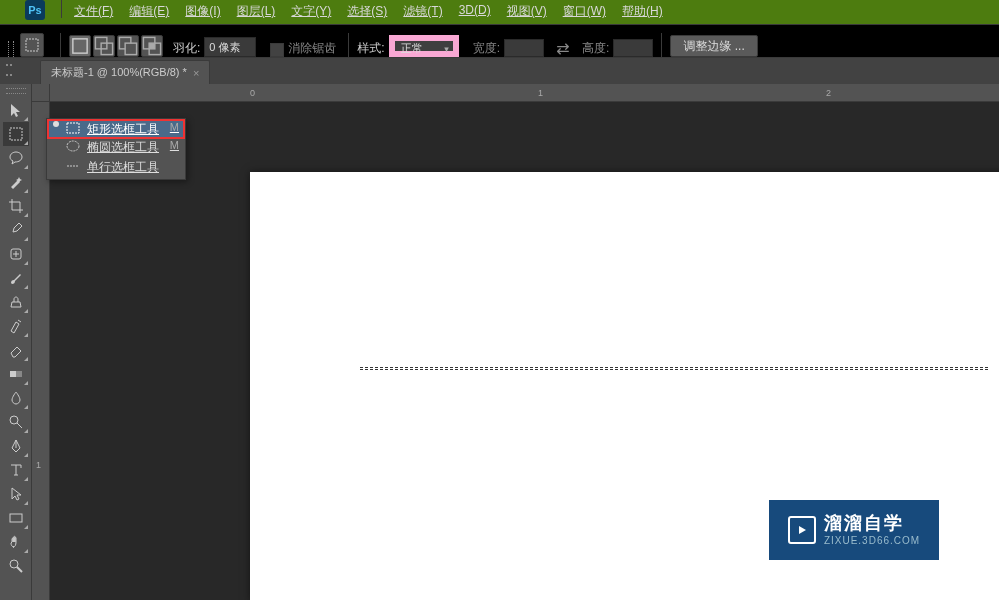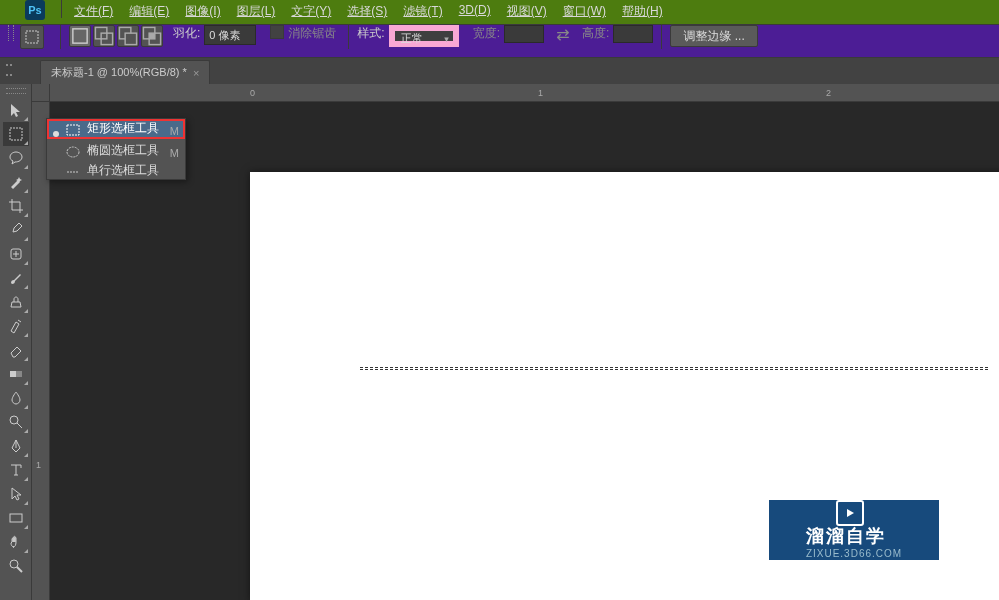--- a/index.html
+++ b/index.html
@@ -5,21 +5,21 @@
 * { margin: 0; padding: 0; box-sizing: border-box; font-family: "Microsoft YaHei", sans-serif; }
 body { background: #535353; width: 999px; height: 600px; overflow: hidden; position: relative; }
 
 
 .menubar { height: 24px; background: #4d7c0f; display: flex; padding-left: 25px; }
 .ps-logo { width: 20px; height: 20px; background: #0a3b5c; border-radius: 3px; color: #4fc3f7; font-size: 11px; font-weight: bold; display: flex; align-items: center; justify-content: center; margin-right: 12px; }
 .menuitem { color: #d8d8d8; font-size: 12px; padding: 3px 8px; cursor: pointer; text-decoration: underline; }
 .menu-sep { width: 1px; height: 18px; background: #3a3a3a; margin: 0 4px; }
 
 
-.optionsbar { height: 34px; background: #4c1d95; border-top: 1px solid #3a3a3a; border-bottom: 1px solid #3a3a3a; display: flex; align-items: flex-start; padding-left: 8px; }
+.optionsbar { height: 34px; background: #000000; border-top: 1px solid #3a3a3a; border-bottom: 1px solid #3a3a3a; display: flex; align-items: flex-end; padding-left: 8px; }
 .opt-handle { width: 6px; height: 16px; border-left: 1px dotted #888; border-right: 1px dotted #888; margin-right: 6px; }
 .opt-tool { width: 24px; height: 24px; border: 1px solid #3a3a3a; background: #535353; border-radius: 2px; display: flex; align-items: center; justify-content: center; margin-right: 8px; }
 .opt-tool svg { width: 14px; height: 14px; }
 .opt-group { display: flex; gap: 2px; margin-right: 10px; }
 .opt-btn { width: 22px; height: 22px; border: 1px solid #3a3a3a; background: #535353; border-radius: 2px; display: flex; align-items: center; justify-content: center; }
 .opt-btn.active { background: #6a6a6a; }
 .opt-label { color: #ccc; font-size: 12px; margin-right: 4px; }
 .opt-input { height: 20px; background: #3a3a3a; border: 1px solid #2a2a2a; color: #ddd; font-size: 11px; padding: 0 4px; }
 .opt-check { width: 14px; height: 14px; border: 1px solid #3a3a3a; background: #424242; margin-right: 4px; }
 .opt-select { height: 22px; background: #3f3f3f; border: 6px solid #f9a8d4; color: #ddd; font-size: 11px; padding: 0 16px 0 6px; position: relative; }
@@ -52,30 +52,30 @@
 .ruler-h { position: absolute; left: 18px; top: 0; right: 0; height: 18px; background: #535353; border-bottom: 1px solid #3a3a3a; z-index: 1; }
 .ruler-h .tick { position: absolute; top: 4px; color: #aaa; font-size: 9px; }
 .ruler-v { position: absolute; left: 0; top: 18px; bottom: 0; width: 18px; background: #535353; border-right: 1px solid #3a3a3a; z-index: 1; }
 .ruler-v .tick { position: absolute; left: 4px; color: #aaa; font-size: 9px; }
 .canvaswrap { position: absolute; left: 18px; top: 18px; right: 0; bottom: 0; overflow: hidden; }
 .canvas { position: absolute; left: 200px; top: 70px; width: 760px; height: 430px; background: #fff; box-shadow: 0 0 8px rgba(0,0,0,0.5); }
 .selection { position: absolute; left: 310px; top: 265px; width: 628px; height: 3px; border-top: 1px dashed #333; border-bottom: 1px dashed #333; }
 
 
 .flyout { position: absolute; left: 46px; top: 118px; width: 140px; background: #535353; border: 1px solid #3a3a3a; box-shadow: 2px 2px 6px rgba(0,0,0,0.4); z-index: 10; }
-.flyout-row { display: flex; align-items: flex-end; height: 20px; padding: 0 6px; color: #ddd; font-size: 12px; cursor: pointer; }
+.flyout-row { display: flex; align-items: flex-start; height: 20px; padding: 0 6px; color: #ddd; font-size: 12px; cursor: pointer; text-decoration: underline; }
 .flyout-row .dot { width: 6px; height: 6px; background: #ddd; border-radius: 50%; margin-right: 6px; }
 .flyout-row .fspace { width: 12px; margin-right: 0; }
 .flyout-row.selected { background: #4a6a8a; color: #fff; border: 2px solid #e33; height: 20px; padding: 0 4px; }
 .flyout-row .ficon { width: 16px; height: 14px; margin-right: 6px; display: flex; align-items: center; justify-content: center; }
 .flyout-row .ficon svg { width: 14px; height: 12px; }
 .flyout-row .shortcut { margin-left: auto; color: #aaa; font-size: 11px; }
 
 
-.watermark { position: absolute; right: 60px; bottom: 40px; width: 170px; height: 60px; background: #174a7c; color: #fff; display: flex; align-items: center; font-size: 13px; flex-direction: column; }
+.watermark { position: absolute; right: 60px; bottom: 40px; width: 170px; height: 60px; background: #174a7c; color: #fff; display: flex; align-items: center; justify-content: center; font-size: 13px; }
 .watermark .wlogo { width: 28px; height: 28px; border: 2px solid #fff; border-radius: 3px; margin-right: 8px; display: flex; align-items: center; justify-content: center; }
 .watermark .wtxt { display: flex; flex-direction: column; line-height: 1.2; }
 .watermark .wbig { font-size: 18px; font-weight: bold; letter-spacing: 2px; }
 .watermark .wsmall { font-size: 10px; letter-spacing: 1px; color: #9bc; }
 </style>
 </head>
 <body>
 
 <div class="menubar">
   <div class="ps-logo">Ps</div>

